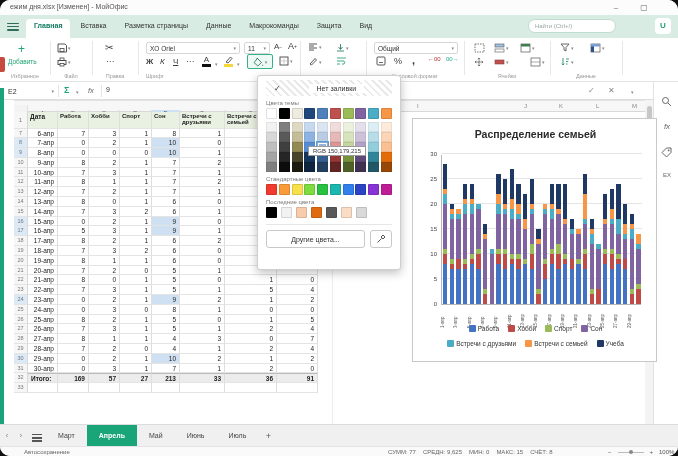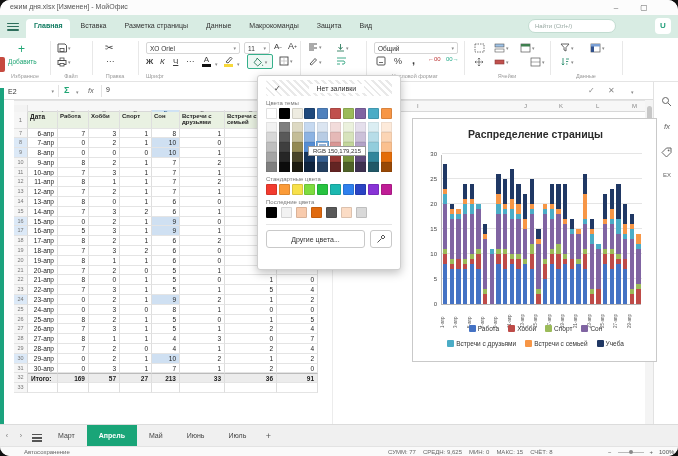--- a/index.html
+++ b/index.html
@@ -653,21 +653,21 @@
           <div class="tc" style="width: 32px; line-height: 9.8px;"></div>
           <div class="tc" style="width: 28px; line-height: 9.8px;"></div>
           <div class="tc" style="width: 45px; line-height: 9.8px;"></div>
           <div class="tc" style="width: 52px; line-height: 9.8px;"></div>
           <div class="tc" style="width: 41px; line-height: 9.8px;"></div>
         </div>
       </div>
     <div class="abs vline-h"></div>
 
     <div class="abs chartpanel">
-      <div class="abs chart-title">Распределение страницы</div>
+      <div class="abs chart-title">Распределение семьей</div>
       <div class="abs plot" id="plot">
           <div class="abs gl" style="bottom: 25px;"></div>
           <div class="abs gl" style="bottom: 50px;"></div>
           <div class="abs gl" style="bottom: 75px;"></div>
           <div class="abs gl" style="bottom: 100px;"></div>
           <div class="abs gl" style="bottom: 125px;"></div>
           <div class="abs gl" style="bottom: 150px;"></div>
           <div class="abs bar" style="left: 1.1px;">
             <div class="seg" style="height: 40px; background: rgb(68, 114, 196);"></div>
             <div class="seg" style="height: 10px; background: rgb(190, 75, 72);"></div>

